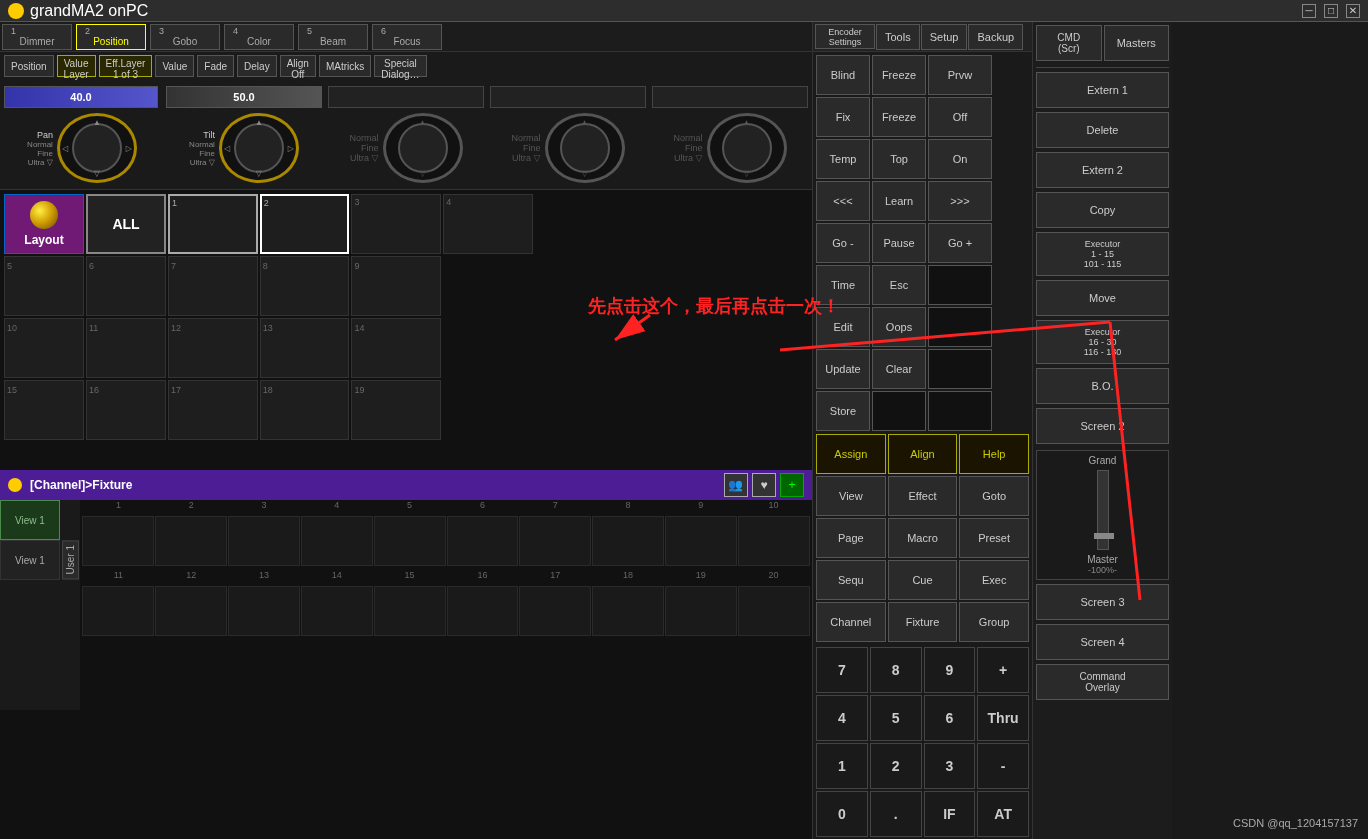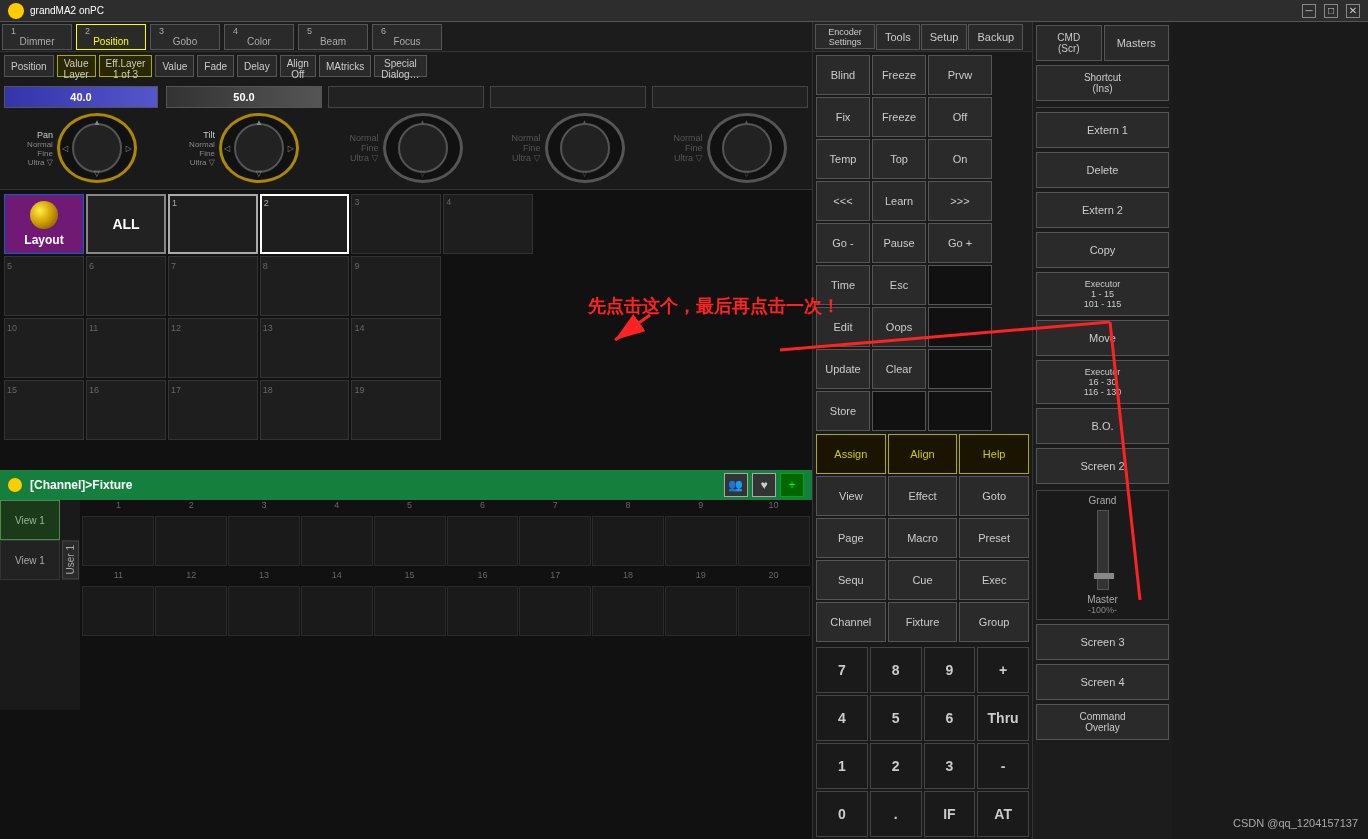--- a/index.html
+++ b/index.html
@@ -16,21 +16,21 @@
     
     #titlebar {
       background: #2d2d2d;
       height: 22px;
       display: flex;
       align-items: center;
       padding: 0 8px;
       border-bottom: 1px solid #555;
     }
     #titlebar .icon { width: 16px; height: 16px; background: #ffcc00; border-radius: 50%; margin-right: 6px; }
-    #titlebar .title { flex: 1; color: #fff; font-size: 10px; }
+    #titlebar .title { flex: 1; color: #fff; font-size: 16px; }
     #titlebar .win-controls { display: flex; gap: 8px; }
     #titlebar .win-btn { width: 14px; height: 14px; border: 1px solid #888; background: transparent; cursor: pointer; display: flex; align-items: center; justify-content: center; font-size: 10px; color: #ccc; }
 
     
     #main {
       display: flex;
       height: 817px;
     }
 
     
@@ -127,21 +127,21 @@
     }
     .encoder-dial-inner {
       width: 50px;
       height: 50px;
       border-radius: 50%;
       background: #222;
       border: 2px solid #555;
     }
     #channel-bar {
       height: 30px;
-      background: #15803d;
+      background: #4c1d95;
       display: flex;
       align-items: center;
       padding: 0 8px;
       gap: 8px;
     }
     .channel-indicator { width: 14px; height: 14px; background: #ffcc00; border-radius: 50%; }
     .channel-text { color: #fff; font-size: 12px; font-weight: bold; }
     .channel-icons { margin-left: auto; display: flex; gap: 4px; }
     .channel-icon-btn { width: 24px; height: 24px; border: 1px solid #aaa; background: #333; cursor: pointer; display: flex; align-items: center; justify-content: center; font-size: 12px; }
 
@@ -700,23 +700,20 @@
     </div>
 
   </div>
 
   <div id="far-right">
 
     <div style="display:grid;grid-template-columns:1fr 1fr;gap:2px;margin-bottom:2px;">
       <button class="far-right-btn" style="font-size:10px;">CMD<br>(Scr)</button>
       <button class="far-right-btn">Masters</button>
     </div>
-    <div style="margin-bottom:2px;">
-      <button class="far-right-btn" style="width:100%;font-size:10px;">Shortcut<br>(Ins)</button>
-    </div>
 
     <div class="divider-h"></div>
 
     <button class="far-right-btn" style="width:100%;margin-bottom:2px;padding-left:14px;">Extern 1</button>
 
     <button class="far-right-btn" style="width:100%;margin-bottom:2px;">Delete</button>
 
     <button class="far-right-btn" style="width:100%;margin-bottom:2px;text-align:right;">Extern 2</button>
 
     <button class="far-right-btn" style="width:100%;margin-bottom:2px;">Copy</button>

